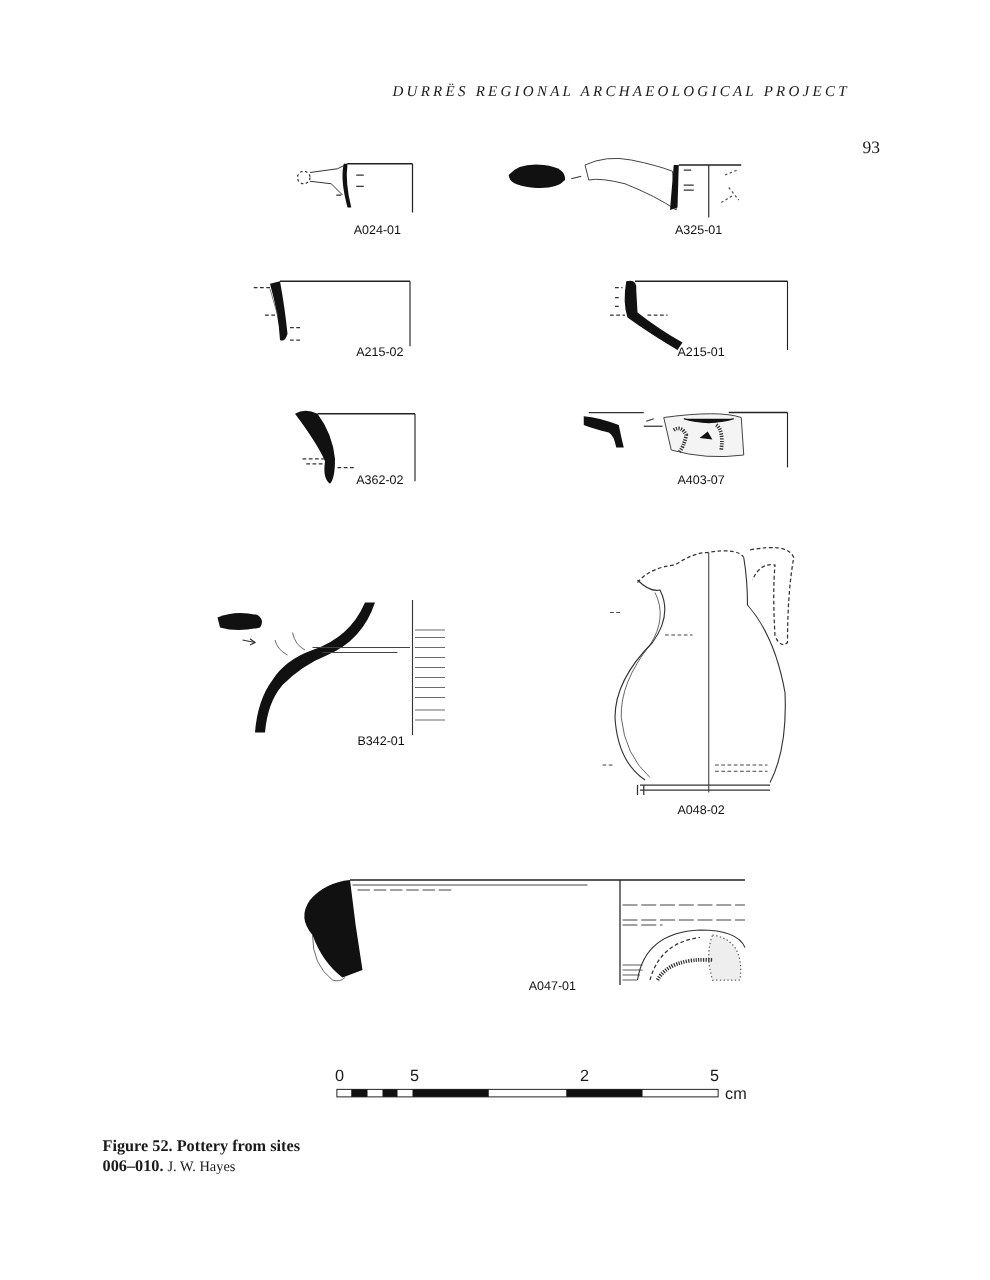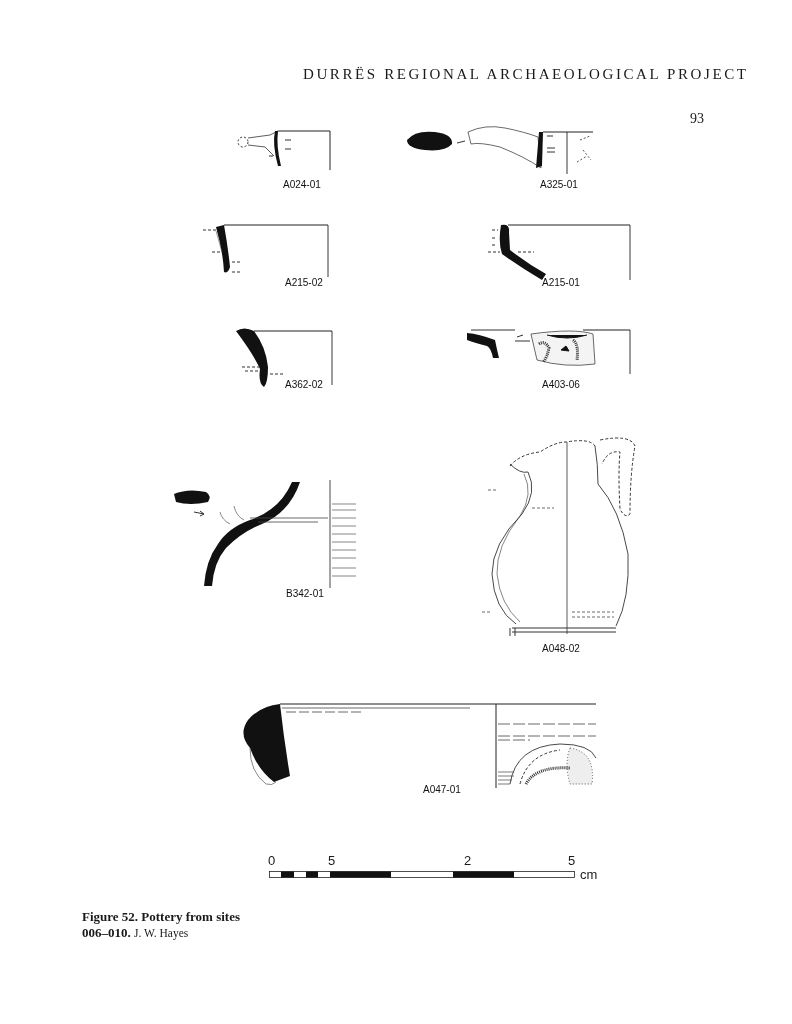--- a/index.html
+++ b/index.html
@@ -1,20 +1,20 @@
 <!DOCTYPE html>
 <html><head>
 <meta charset="utf-8">
 <style>
   html, body { margin: 0; padding: 0; background: #ffffff; }
   body { width: 792px; height: 1024px; position: relative; overflow: hidden;
          font-family: "Liberation Serif", serif; color: #1a1a1a; }
   .abs { position: absolute; }
-  .running-head { left: 303px; top: 66px; font-size: 15px; letter-spacing: 2.6px;
-                  font-variant: small-caps; text-transform: uppercase; font-family: "Liberation Serif", serif; }
+  .running-head { left: 314px; top: 66px; font-size: 12px; letter-spacing: 2.6px;
+                  font-variant: small-caps; text-transform: uppercase; font-family: "Liberation Serif", serif; font-style: italic; }
   .page-num { left: 690px; top: 63px; font-size: 14px; font-family: "Liberation Serif", serif; margin-top: 48px; }
   .label { font-family: "Liberation Sans", sans-serif; font-size: 10px; color: #111; white-space: nowrap; }
   svg.draw { position: absolute; overflow: visible; }
   .caption { left: 82px; top: 909px; font-size: 13px; line-height: 16px; }
   .caption b { font-weight: bold; }
   .scale-num { font-family: "Liberation Sans", sans-serif; font-size: 13px; }
 </style>
 </head>
 <body>
 
@@ -72,21 +72,21 @@
   <path d="M2 7 Q14 8 30 14 Q32 24 34 32 L28 32 Q26 22 22 20 Q10 17 2 14 Z" fill="#111"></path>
   <line x1="6" y1="4" x2="50" y2="4" stroke="#333"></line>
   <line x1="50" y1="15" x2="65" y2="15" stroke="#333"></line>
   <path d="M52 11 l6 -2" stroke="#333"></path>
   <path d="M66 8 Q110 2 128 8 L130 38 Q100 42 72 34 Z" fill="#f4f4f4" stroke="#444" stroke-width="0.8"></path>
   <path d="M74 18 q6 -4 10 4 q-2 10 -6 14 M108 14 q6 4 4 20" stroke="#333" stroke-dasharray="1,1" fill="none" stroke-width="3"></path>
   <path d="M96 24 l5 -4 l3 5 Z M82 9 q20 6 40 0" fill="#111" stroke="#111"></path>
   <line x1="118" y1="4" x2="165" y2="4" stroke="#222" stroke-width="1.1"></line>
   <line x1="165" y1="4" x2="165" y2="48" stroke="#222" stroke-width="0.9"></line>
 </svg>
-<div class="abs label" style="left:542px;top:379px">A403-06</div>
+<div class="abs label" style="left:542px;top:379px">A403-07</div>
 
 <svg class="draw" style="left:170px;top:476px" width="200" height="120">
   <path d="M4 18 Q18 12 36 16 Q42 20 38 26 Q20 30 6 26 Z" fill="#111"></path>
   <path d="M24 36 l10 2" stroke="#333"></path>
     <path d="M30 35 l4 3 l-4 2" fill="none" stroke="#333"></path>
   <path d="M122 6 Q110 34 80 44 Q58 52 48 68 Q36 84 34 110 L42 110 Q44 86 56 72 Q72 56 92 48 Q120 36 130 6 Z" fill="#111"></path>
   <path d="M50 36 Q52 44 60 48 M64 30 Q66 40 74 44" stroke="#555" fill="none" stroke-width="0.7"></path>
   <path d="M80 42 H158 M88 46 H148" stroke="#444" stroke-width="0.8"></path>
   <line x1="160" y1="4" x2="160" y2="112" stroke="#333" stroke-width="0.9"></line>
   <g stroke="#555" stroke-width="0.7">

